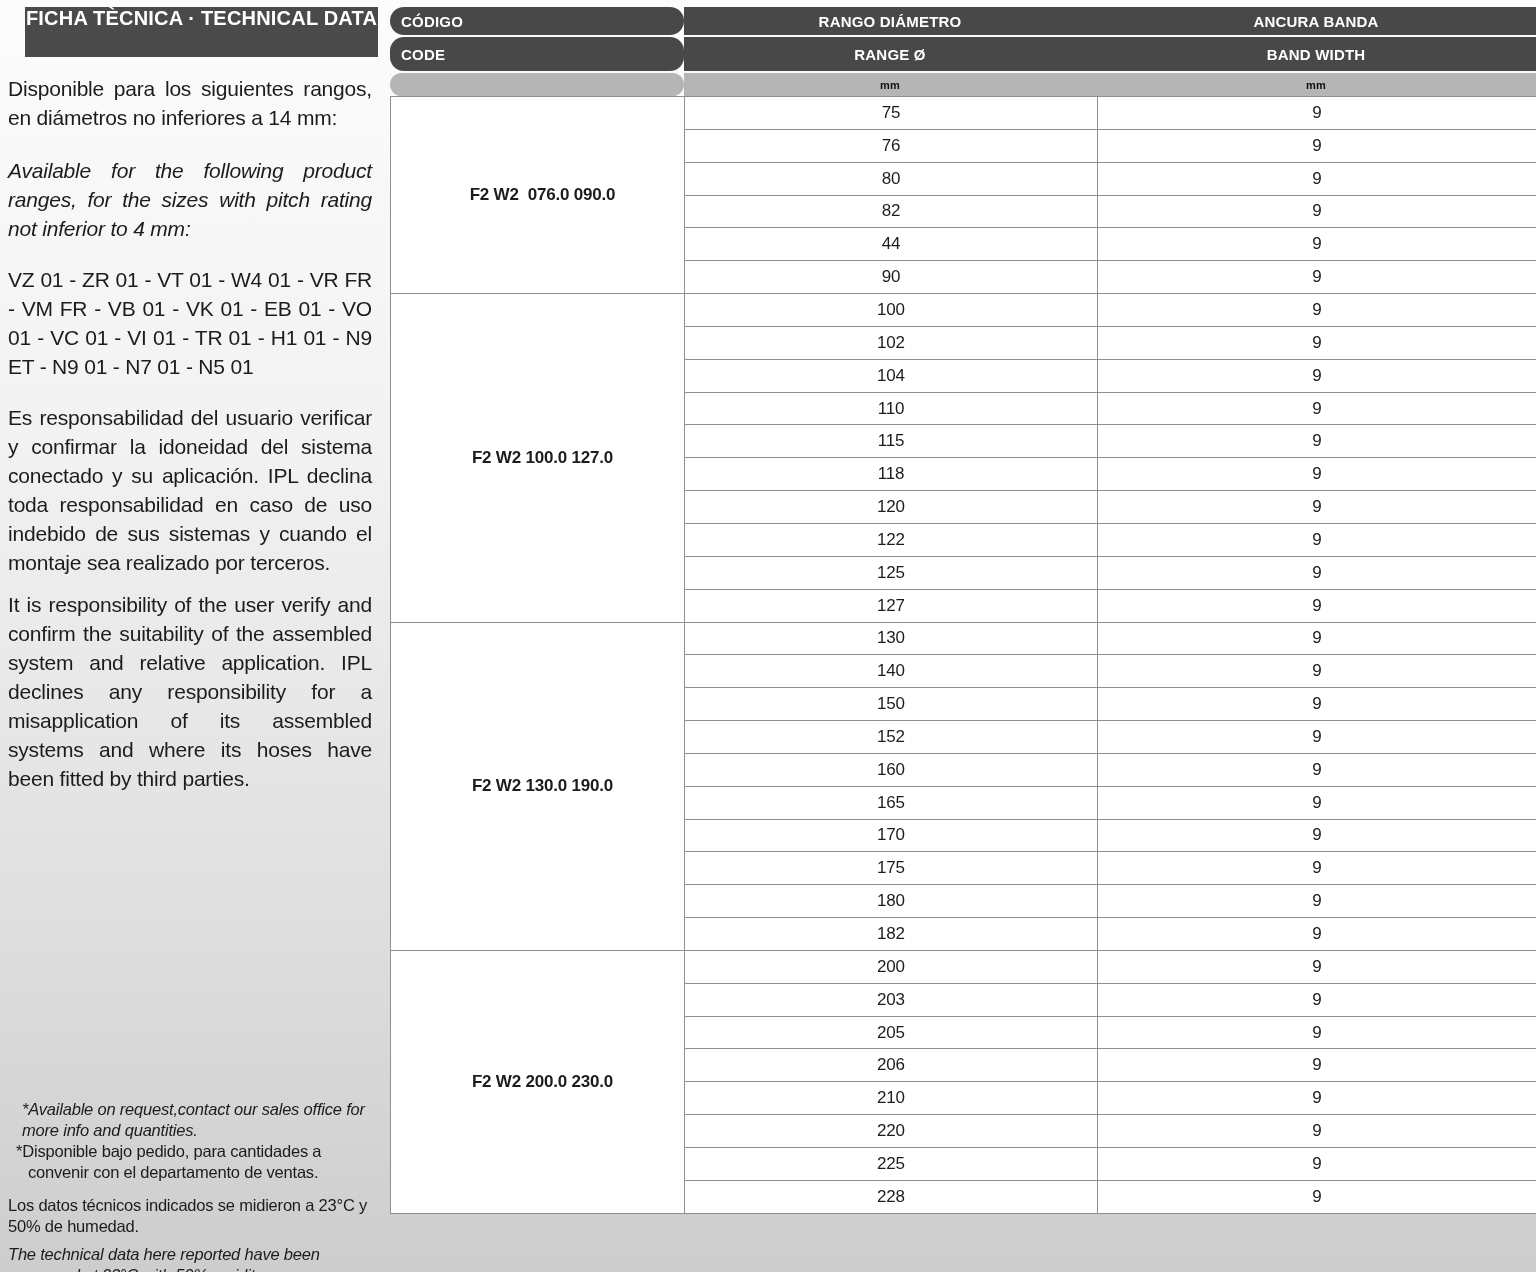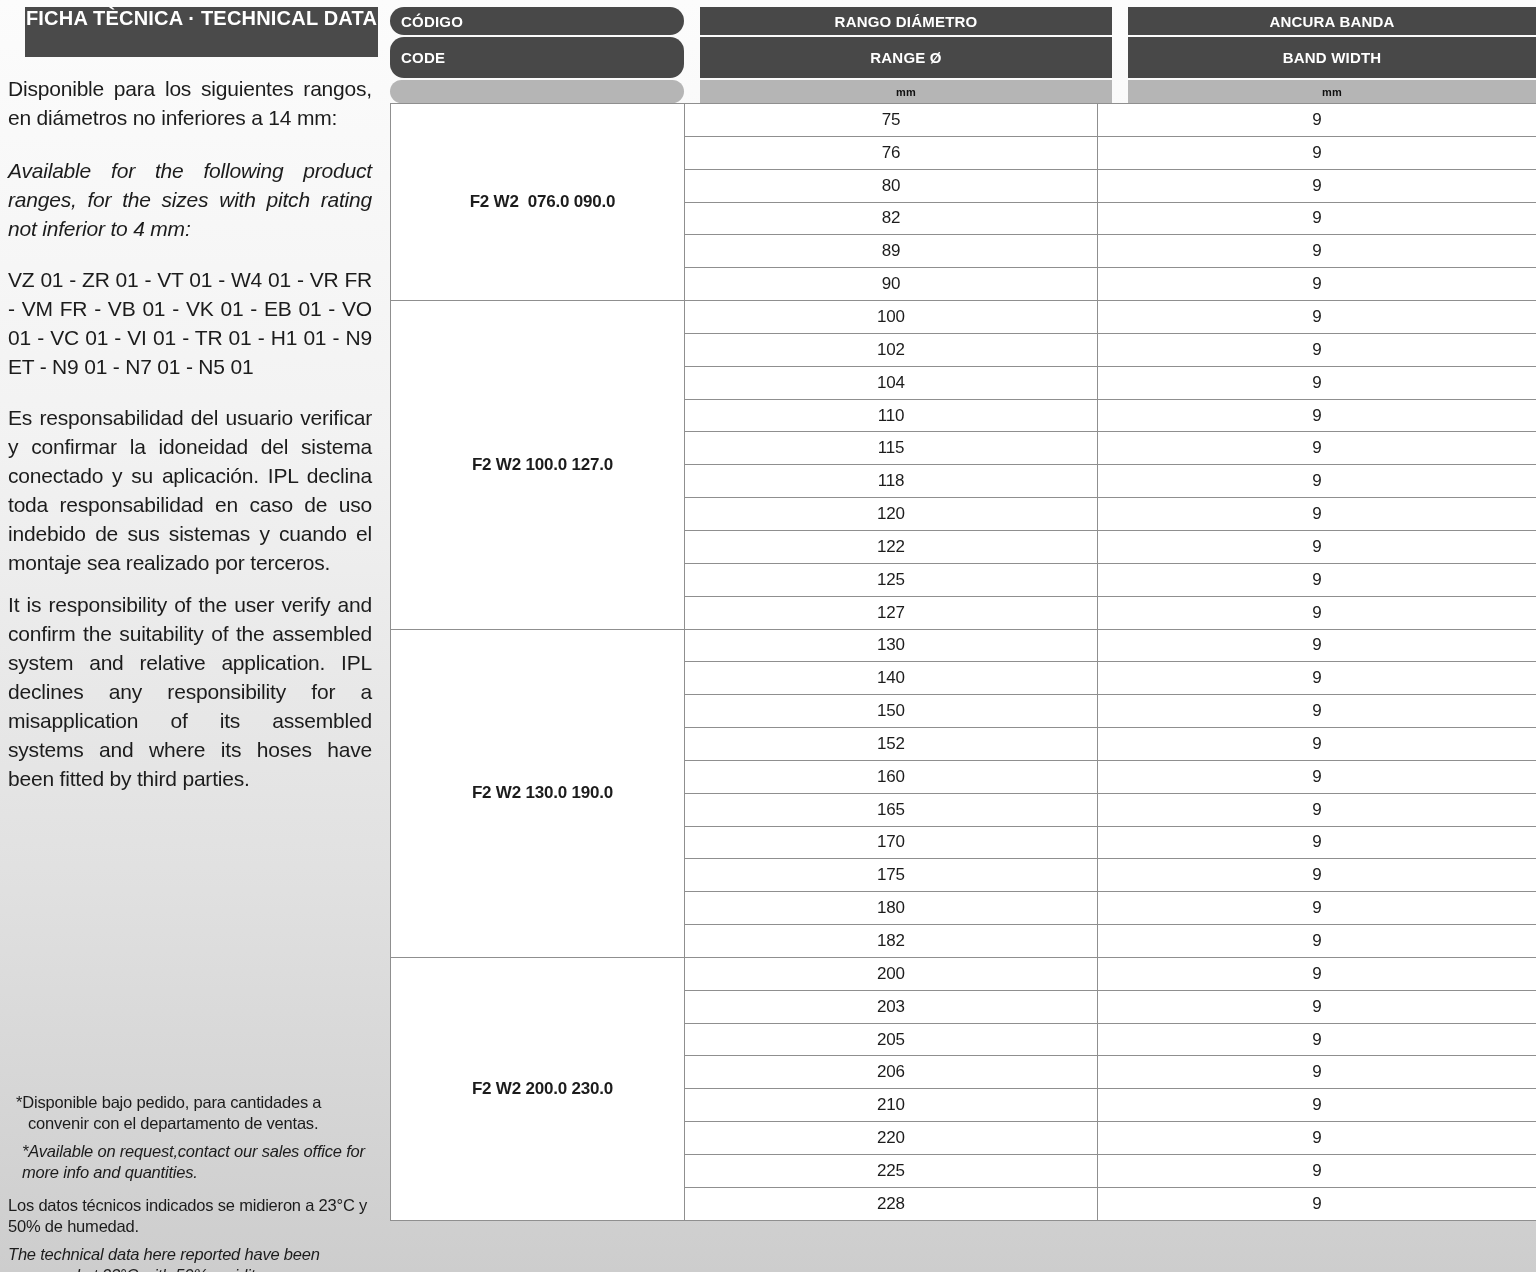--- a/index.html
+++ b/index.html
@@ -36,27 +36,27 @@
   }
   .fn-1 { padding-left:20px; text-indent:-12px; }
   .fn-2 { padding-left:14px; font-style:italic; margin-top:7px; }
   .fn-3 { margin-top:12px; }
   .fn-4 { margin-top:7px; font-style:italic; }
 
   
   .table-wrap { position:absolute; left:390px; top:7px; width:1146px; }
   .hrow { display:flex; }
   .hrow-1 .hcell { height:28px; margin-bottom:2px; }
-  .hrow-2 .hcell { height:41px; margin-bottom:2px; }
+  .hrow-2 .hcell { height:34px; margin-bottom:2px; }
   .hrow-3 .hcell { height:23px; }
   .hcell {
     display:flex; align-items:center; justify-content:center;
     font-weight:bold; font-size:15px; letter-spacing:.2px;
   }
-  .hcell + .hcell { margin-left:16px; }
+  .hcell + .hcell { margin-left:0; }
   .hc-1 { width:294px; justify-content:flex-start; padding-left:11px;border-radius:14px; }
   .hc-2 { width:412px; }
   .hc-3 { width:434px; flex:1; }
   .hrow-1 .hcell, .hrow-2 .hcell { background:#484848; color:#ffffff; }
   .hrow-3 .hcell { background:#b5b5b5; color:#111111; font-size:11px; }
 
   table.body-table { width:1146px; border-collapse:collapse; table-layout:fixed; }
   table.body-table td {
     border:1px solid #8f8f8f;
     height:32.85px;
@@ -81,22 +81,22 @@
   </div>
 
   <p class="para p-es1">Disponible para los siguientes rangos, en diámetros no inferiores a 14 mm:</p>
   <p class="para p-en1">Available for the following product ranges, for the sizes with pitch rating not inferior to 4 mm:</p>
   <p class="para p-codes">VZ 01 - ZR 01 - VT 01 - W4 01 - VR FR - VM FR - VB 01 - VK 01 - EB 01 - VO 01 - VC 01 - VI 01 - TR 01 - H1 01 - N9 ET - N9 01 - N7 01 - N5 01</p>
   <p class="para p-es2">Es responsabilidad del usuario verificar y confirmar la idoneidad del sistema conectado y su aplicación. IPL declina toda responsabilidad en caso de uso indebido de sus sistemas y cuando el montaje sea realizado por terceros.</p>
   <p class="para p-en2">It is responsibility of the user verify and confirm the suitability of the assembled system and relative application. IPL declines any responsibility for a misapplication of its assembled systems and where its hoses have been fitted by third parties.</p>
 </div>
 
 <div class="footnotes">
+  <p class="fn fn-2">*Available on request,contact our sales office for more info and quantities.</p>
   <p class="fn fn-1">*Disponible bajo pedido, para cantidades a convenir con el departamento de ventas.</p>
-  <p class="fn fn-2">*Available on request,contact our sales office for more info and quantities.</p>
   <p class="fn fn-3">Los datos técnicos indicados se midieron a 23°C y 50% de humedad.</p>
   <p class="fn fn-4">The technical data here reported have been measured at 23°C with 50% umidity.</p>
 </div>
 
 <div class="table-wrap">
 
   <div class="hrow hrow-1">
     <div class="hcell hc-1">CÓDIGO</div>
     <div class="hcell hc-2">RANGO DIÁMETRO</div>
     <div class="hcell hc-3">ANCURA BANDA</div>
@@ -130,21 +130,21 @@
         </tr>
         <tr>
           <td>80</td>
           <td>9</td>
         </tr>
         <tr>
           <td>82</td>
           <td>9</td>
         </tr>
         <tr>
-          <td>89</td>
+          <td>44</td>
           <td>9</td>
         </tr>
         <tr>
           <td>90</td>
           <td>9</td>
         </tr>
         <tr>
           <td class="code-cell" rowspan="10">F2 W2 100.0 127.0</td>
           <td>100</td>
           <td>9</td>

